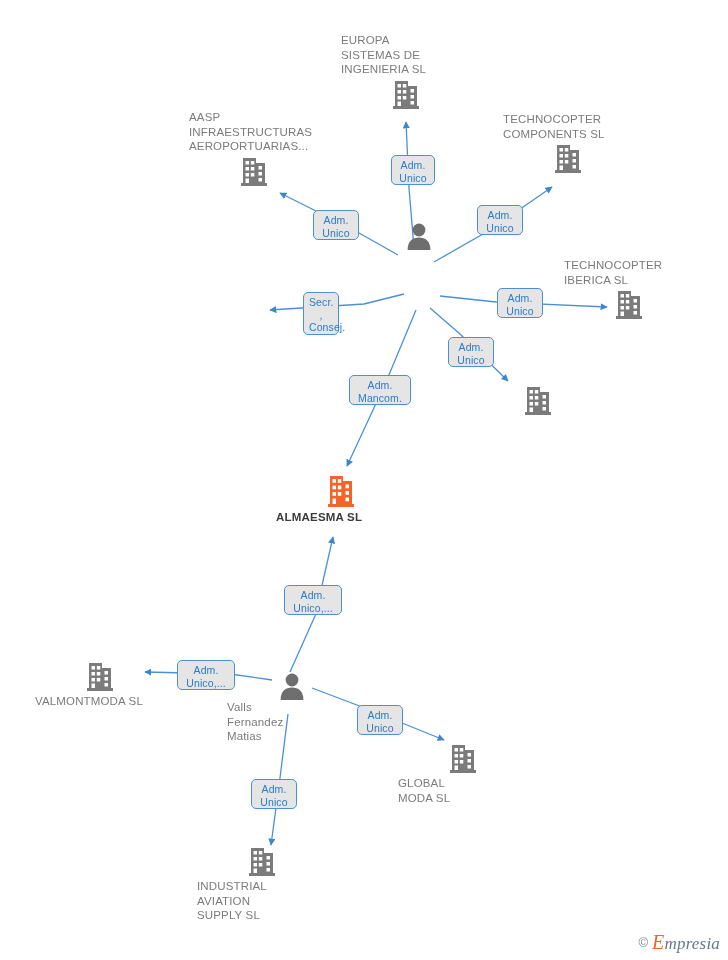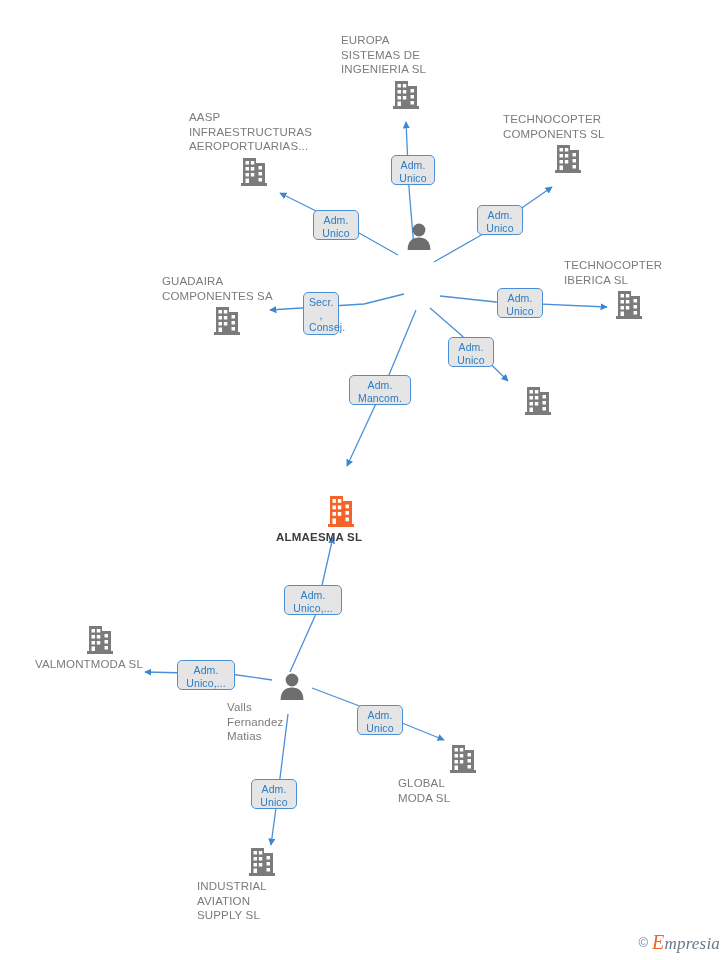--- a/index.html
+++ b/index.html
@@ -252,78 +252,59 @@
       <rect x="11.8" y="11" width="3.5" height="3.5" fill="#fff"></rect>
       <rect x="6.5" y="17" width="3.5" height="3.5" fill="#fff"></rect>
       <rect x="11.8" y="17" width="3.5" height="3.5" fill="#fff"></rect>
       <rect x="6.5" y="22.5" width="3.5" height="4.5" fill="#fff"></rect>
       <rect x="19.5" y="10" width="3.5" height="3.5" fill="#fff"></rect>
       <rect x="19.5" y="16" width="3.5" height="3.5" fill="#fff"></rect>
       <rect x="19.5" y="22" width="3.5" height="3.5" fill="#fff"></rect>
     </svg>
   </div>
 
-  <div class="node company above" style="left:227px; top:272px;">
-    <span class="caption">GUADAIRA
-COMPONENTES SA</span>
-    <svg class="bld glyph" width="30" height="31" viewBox="0 0 30 31">
-      <rect x="4" y="2" width="13" height="25" fill="#7b7b7b"></rect>
-      <rect x="17" y="7" width="9" height="20" fill="#7b7b7b"></rect>
-      <rect x="2" y="27" width="26" height="3" fill="#7b7b7b"></rect>
-      <rect x="6.5" y="5" width="3.5" height="3.5" fill="#fff"></rect>
-      <rect x="11.8" y="5" width="3.5" height="3.5" fill="#fff"></rect>
-      <rect x="6.5" y="11" width="3.5" height="3.5" fill="#fff"></rect>
-      <rect x="11.8" y="11" width="3.5" height="3.5" fill="#fff"></rect>
-      <rect x="6.5" y="17" width="3.5" height="3.5" fill="#fff"></rect>
-      <rect x="11.8" y="17" width="3.5" height="3.5" fill="#fff"></rect>
-      <rect x="6.5" y="22.5" width="3.5" height="4.5" fill="#fff"></rect>
-      <rect x="19.5" y="10" width="3.5" height="3.5" fill="#fff"></rect>
-      <rect x="19.5" y="16" width="3.5" height="3.5" fill="#fff"></rect>
-      <rect x="19.5" y="22" width="3.5" height="3.5" fill="#fff"></rect>
-    </svg>
-  </div>
 
   <div class="node company above" style="left:538px; top:385px;">
     <svg class="bld glyph" width="30" height="31" viewBox="0 0 30 31">
       <rect x="4" y="2" width="13" height="25" fill="#7b7b7b"></rect>
       <rect x="17" y="7" width="9" height="20" fill="#7b7b7b"></rect>
       <rect x="2" y="27" width="26" height="3" fill="#7b7b7b"></rect>
       <rect x="6.5" y="5" width="3.5" height="3.5" fill="#fff"></rect>
       <rect x="11.8" y="5" width="3.5" height="3.5" fill="#fff"></rect>
       <rect x="6.5" y="11" width="3.5" height="3.5" fill="#fff"></rect>
       <rect x="11.8" y="11" width="3.5" height="3.5" fill="#fff"></rect>
       <rect x="6.5" y="17" width="3.5" height="3.5" fill="#fff"></rect>
       <rect x="11.8" y="17" width="3.5" height="3.5" fill="#fff"></rect>
       <rect x="6.5" y="22.5" width="3.5" height="4.5" fill="#fff"></rect>
       <rect x="19.5" y="10" width="3.5" height="3.5" fill="#fff"></rect>
       <rect x="19.5" y="16" width="3.5" height="3.5" fill="#fff"></rect>
       <rect x="19.5" y="22" width="3.5" height="3.5" fill="#fff"></rect>
     </svg>
   </div>
 
-  <div class="node company focus" style="left:341px; top:494px;">
+  <div class="node company focus" style="left:341px; top:474px;">
     <svg class="bld glyph" width="30" height="34" viewBox="0 0 30 34">
       <rect x="4" y="2" width="13" height="28" fill="#f4642a"></rect>
       <rect x="17" y="7" width="9" height="23" fill="#f4642a"></rect>
       <rect x="2" y="30" width="26" height="3" fill="#f4642a"></rect>
       <rect x="6.5" y="5" width="3.5" height="3.8" fill="#fff"></rect>
       <rect x="11.8" y="5" width="3.5" height="3.8" fill="#fff"></rect>
       <rect x="6.5" y="11.5" width="3.5" height="3.8" fill="#fff"></rect>
       <rect x="11.8" y="11.5" width="3.5" height="3.8" fill="#fff"></rect>
       <rect x="6.5" y="18" width="3.5" height="3.8" fill="#fff"></rect>
       <rect x="11.8" y="18" width="3.5" height="3.8" fill="#fff"></rect>
       <rect x="6.5" y="24.5" width="3.5" height="5.5" fill="#fff"></rect>
       <rect x="19.5" y="10.5" width="3.5" height="3.8" fill="#fff"></rect>
       <rect x="19.5" y="17" width="3.5" height="3.8" fill="#fff"></rect>
       <rect x="19.5" y="23.5" width="3.5" height="3.8" fill="#fff"></rect>
     </svg>
     <span class="caption">ALMAESMA SL</span>
   </div>
 
-  <div class="node company" style="left:100px; top:624px;">
+  <div class="node company" style="left:100px; top:661px;">
     <svg class="bld glyph" width="30" height="31" viewBox="0 0 30 31">
       <rect x="4" y="2" width="13" height="25" fill="#7b7b7b"></rect>
       <rect x="17" y="7" width="9" height="20" fill="#7b7b7b"></rect>
       <rect x="2" y="27" width="26" height="3" fill="#7b7b7b"></rect>
       <rect x="6.5" y="5" width="3.5" height="3.5" fill="#fff"></rect>
       <rect x="11.8" y="5" width="3.5" height="3.5" fill="#fff"></rect>
       <rect x="6.5" y="11" width="3.5" height="3.5" fill="#fff"></rect>
       <rect x="11.8" y="11" width="3.5" height="3.5" fill="#fff"></rect>
       <rect x="6.5" y="17" width="3.5" height="3.5" fill="#fff"></rect>
       <rect x="11.8" y="17" width="3.5" height="3.5" fill="#fff"></rect>

